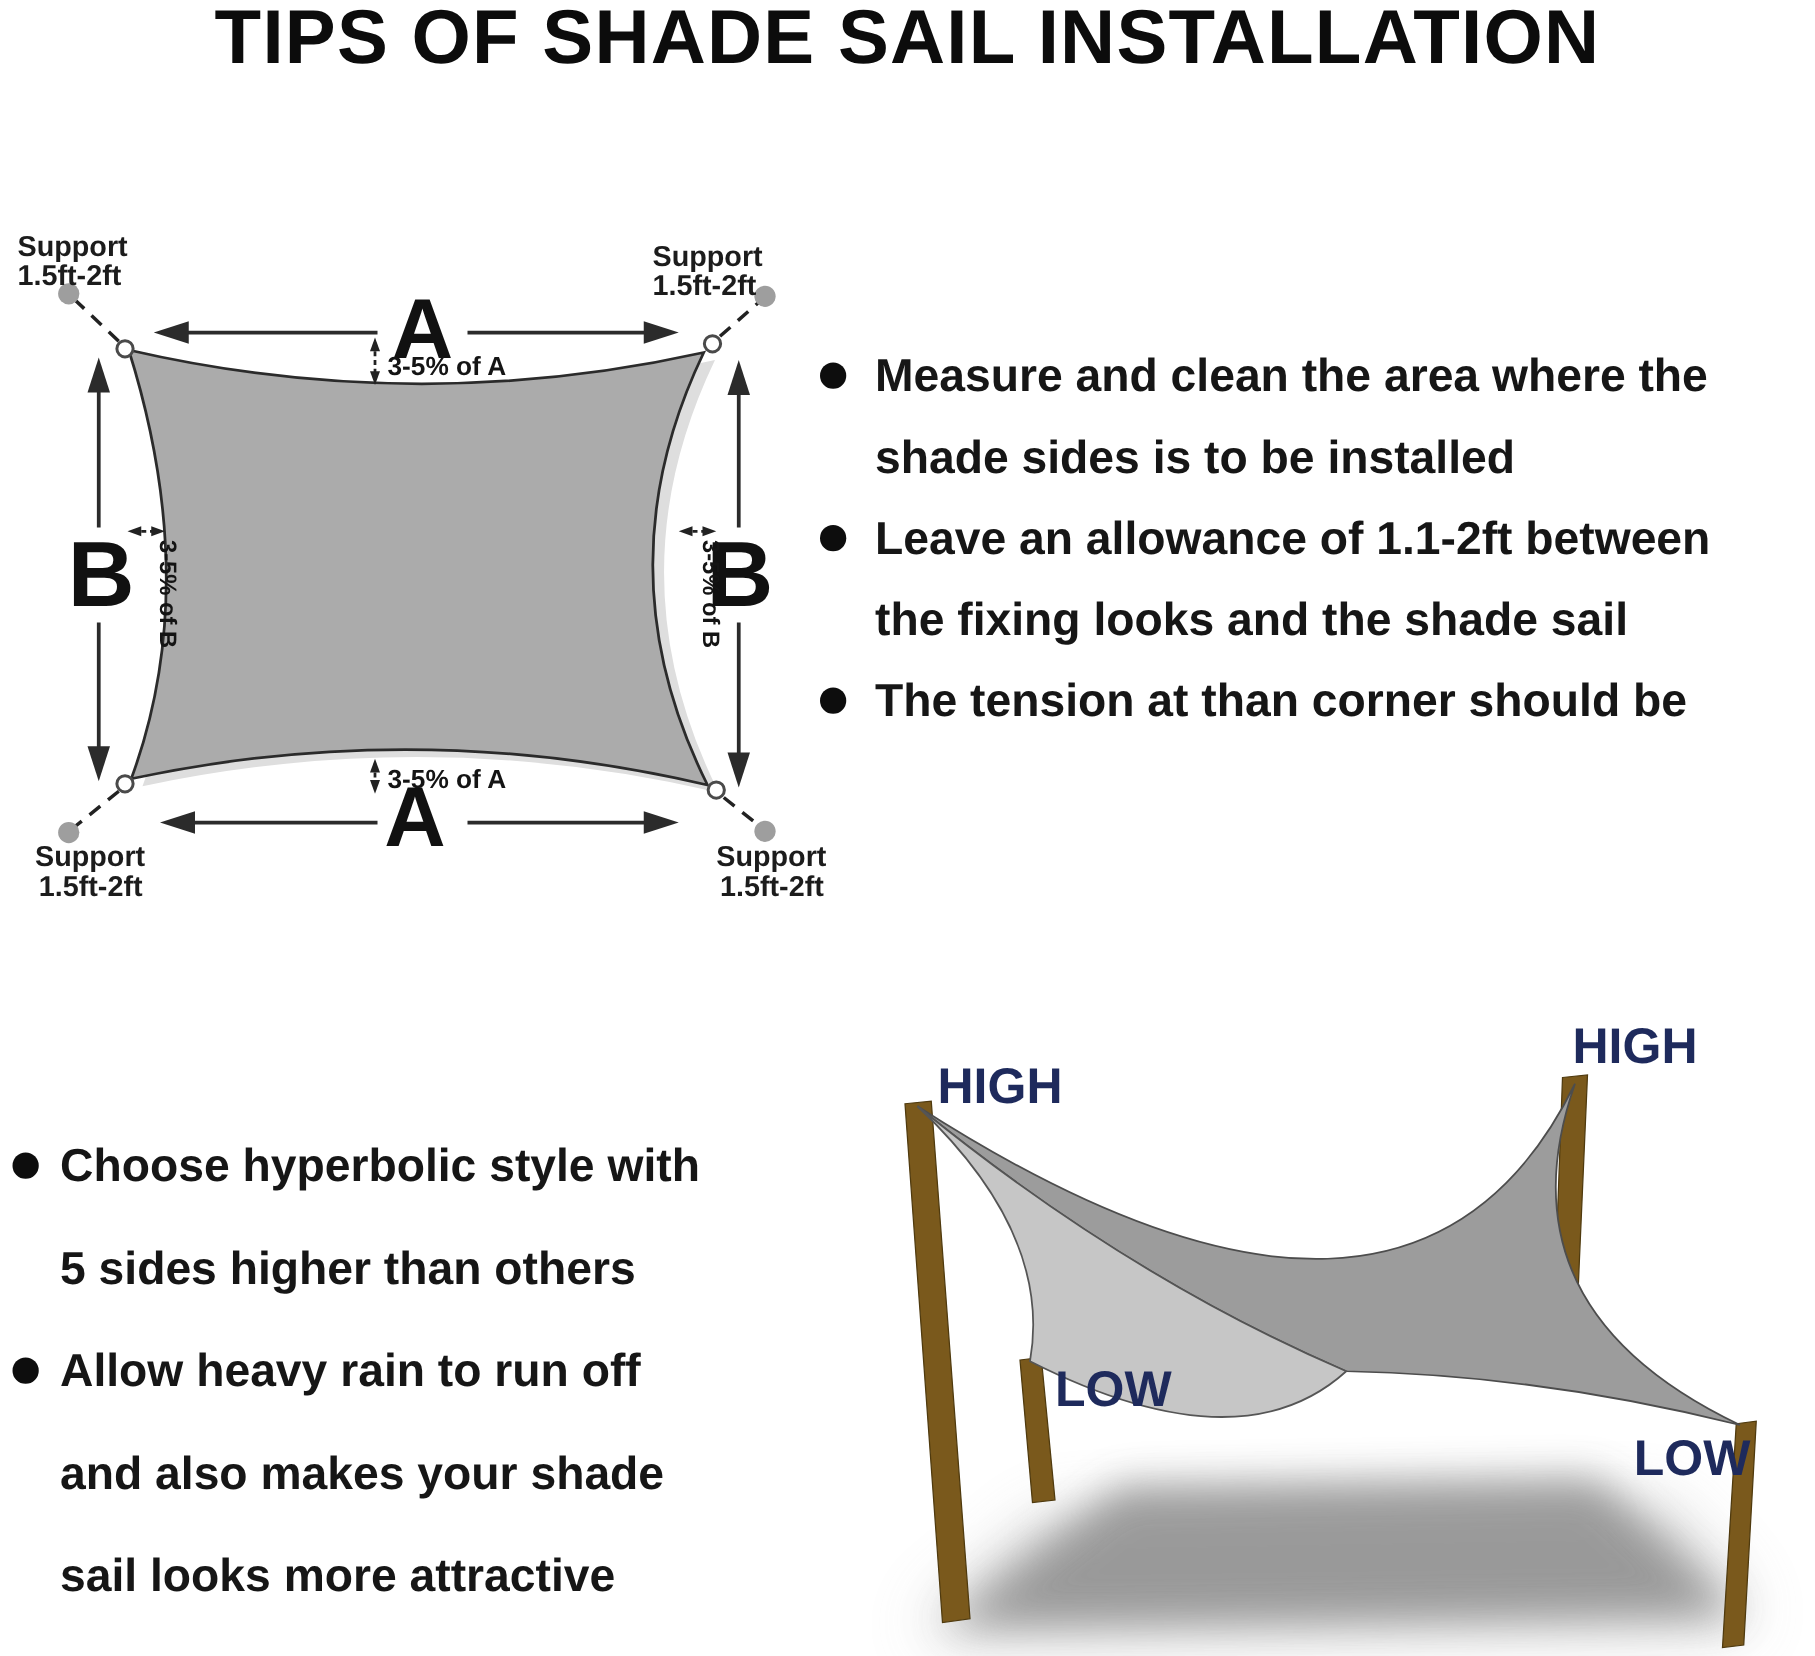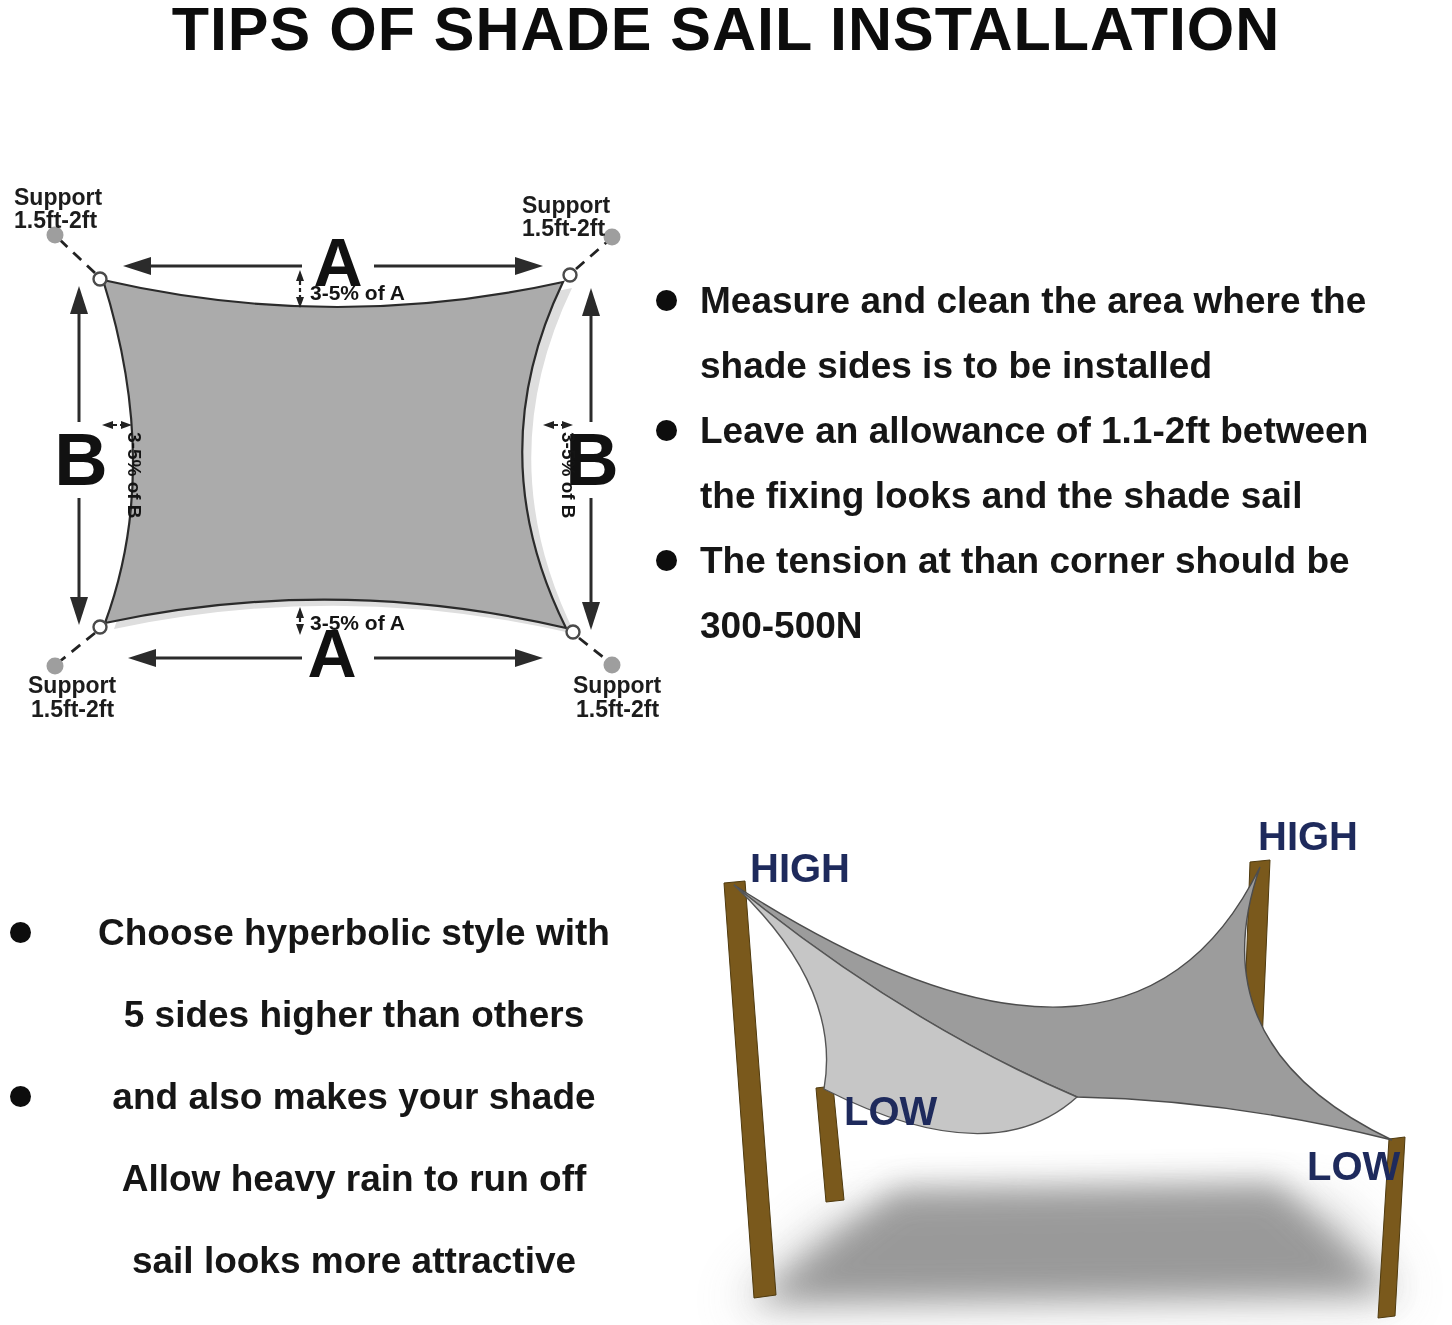--- a/index.html
+++ b/index.html
@@ -12,21 +12,21 @@
     font-size:61px;font-weight:bold;letter-spacing:1px;color:#0c0c0c;
     font-family:"Liberation Sans",sans-serif;white-space:nowrap;
   }
   svg text{font-family:"Liberation Sans",sans-serif;}
   .diagram-svg{position:absolute;left:0;top:160px;}
   .illus-svg{position:absolute;left:692px;top:782px;}
   .tips{position:absolute;font-weight:bold;}
   .tips-right{left:656px;top:268px;width:796px;}
   .tips-left{left:10px;top:892px;width:650px;}
   .tip-item{position:relative;padding-left:44px;}
-  .tips-left .tip-item{padding-left:38px;text-align:center;}
+  .tips-left .tip-item{padding-left:38px;}
   .tip-line{font-size:37px;line-height:65px;white-space:nowrap;color:#161616;}
   .tips-left .tip-line{line-height:82px;}
   .bullet{position:absolute;left:0;width:21px;height:21px;border-radius:50%;background:#0d0d0d;}
   .tips-right .bullet{top:22px;}
   .tips-left .bullet{top:30px;}
 </style>
 </head>
 <body>
 
 <div class="title">TIPS OF SHADE SAIL INSTALLATION</div>
@@ -133,34 +133,33 @@
     <div class="tip-line">shade sides is to be installed</div>
   </div>
   <div class="tip-item">
     <span class="bullet"></span>
     <div class="tip-line">Leave an allowance of 1.1-2ft between</div>
     <div class="tip-line">the fixing looks and the shade sail</div>
   </div>
   <div class="tip-item">
     <span class="bullet"></span>
     <div class="tip-line">The tension at than corner should be</div>
-    <div class="tip-line">300-500N</div>
   </div>
 </div>
 
 <div class="tips tips-left">
   <div class="tip-item">
     <span class="bullet"></span>
     <div class="tip-line">Choose hyperbolic style with</div>
     <div class="tip-line">5 sides higher than others</div>
   </div>
   <div class="tip-item">
     <span class="bullet"></span>
+    <div class="tip-line">Allow heavy rain to run off</div>
     <div class="tip-line">and also makes your shade</div>
-    <div class="tip-line">Allow heavy rain to run off</div>
     <div class="tip-line">sail looks more attractive</div>
   </div>
 </div>
 
 <svg class="illus-svg" width="760" height="543" viewBox="0 0 760 543">
   <defs>
     <filter id="soft" x="-40%" y="-40%" width="180%" height="180%">
       <feGaussianBlur stdDeviation="16"></feGaussianBlur>
     </filter>
     <filter id="softer" x="-60%" y="-60%" width="220%" height="220%">

